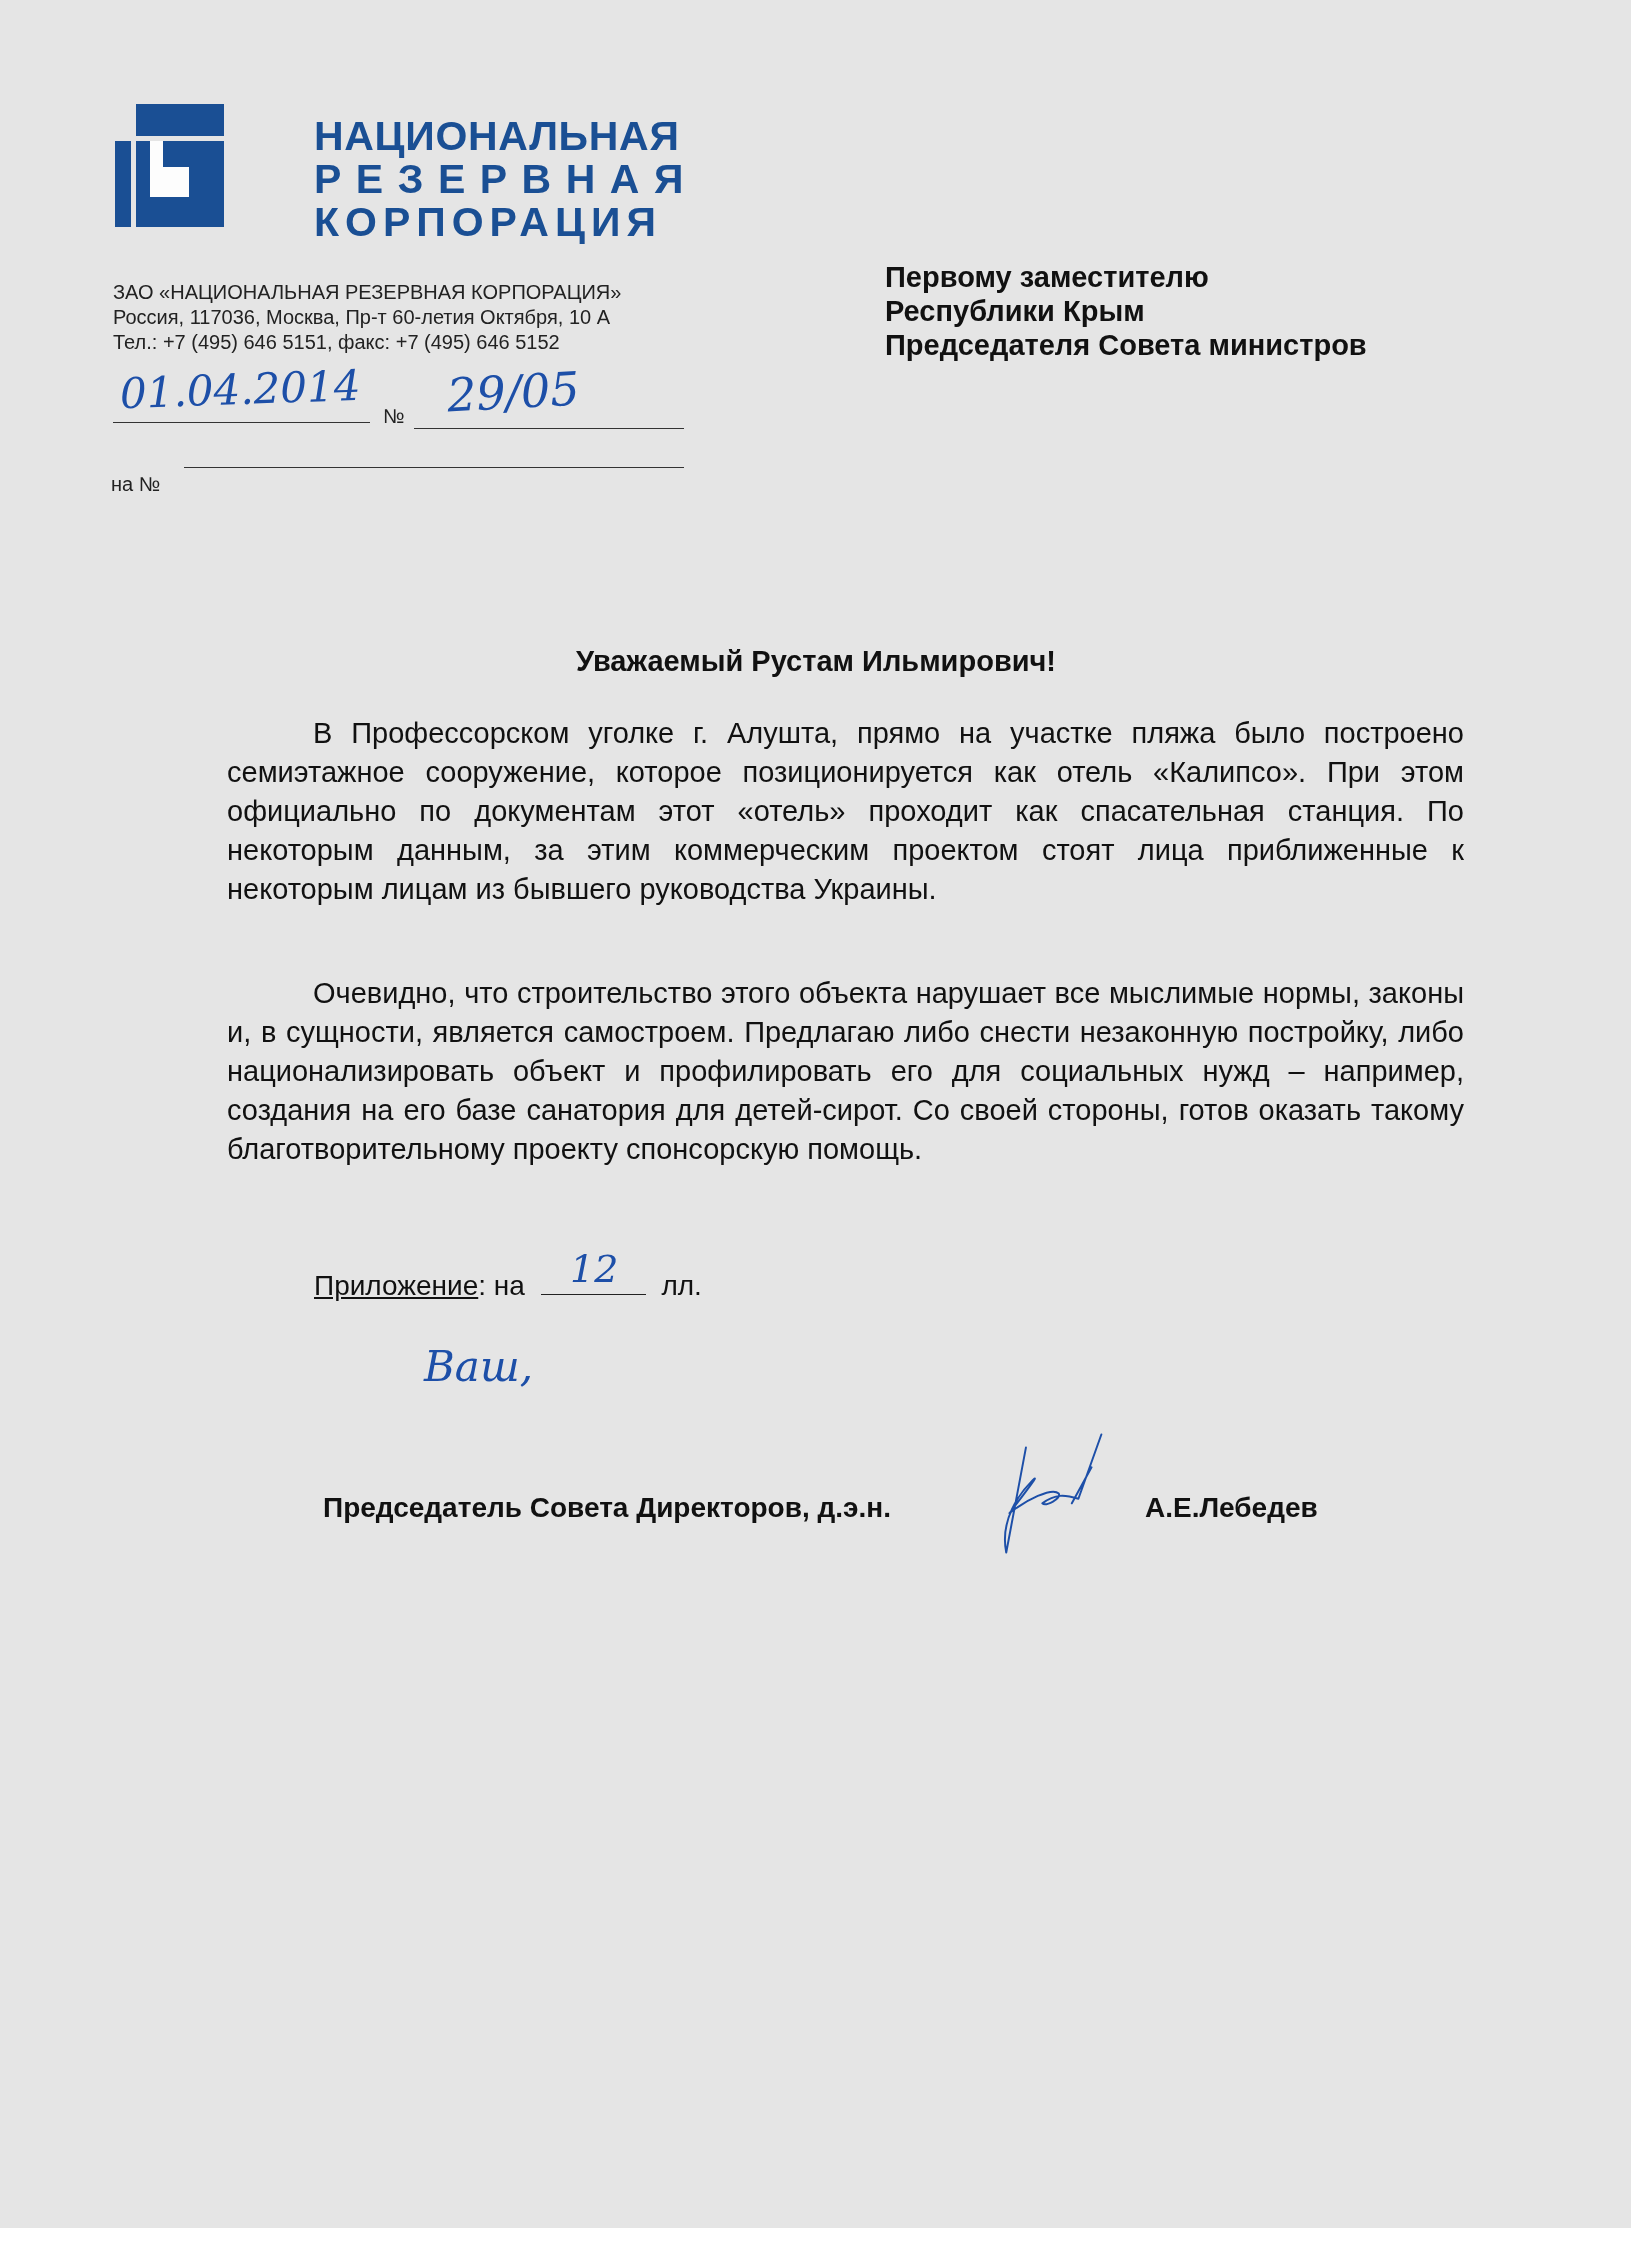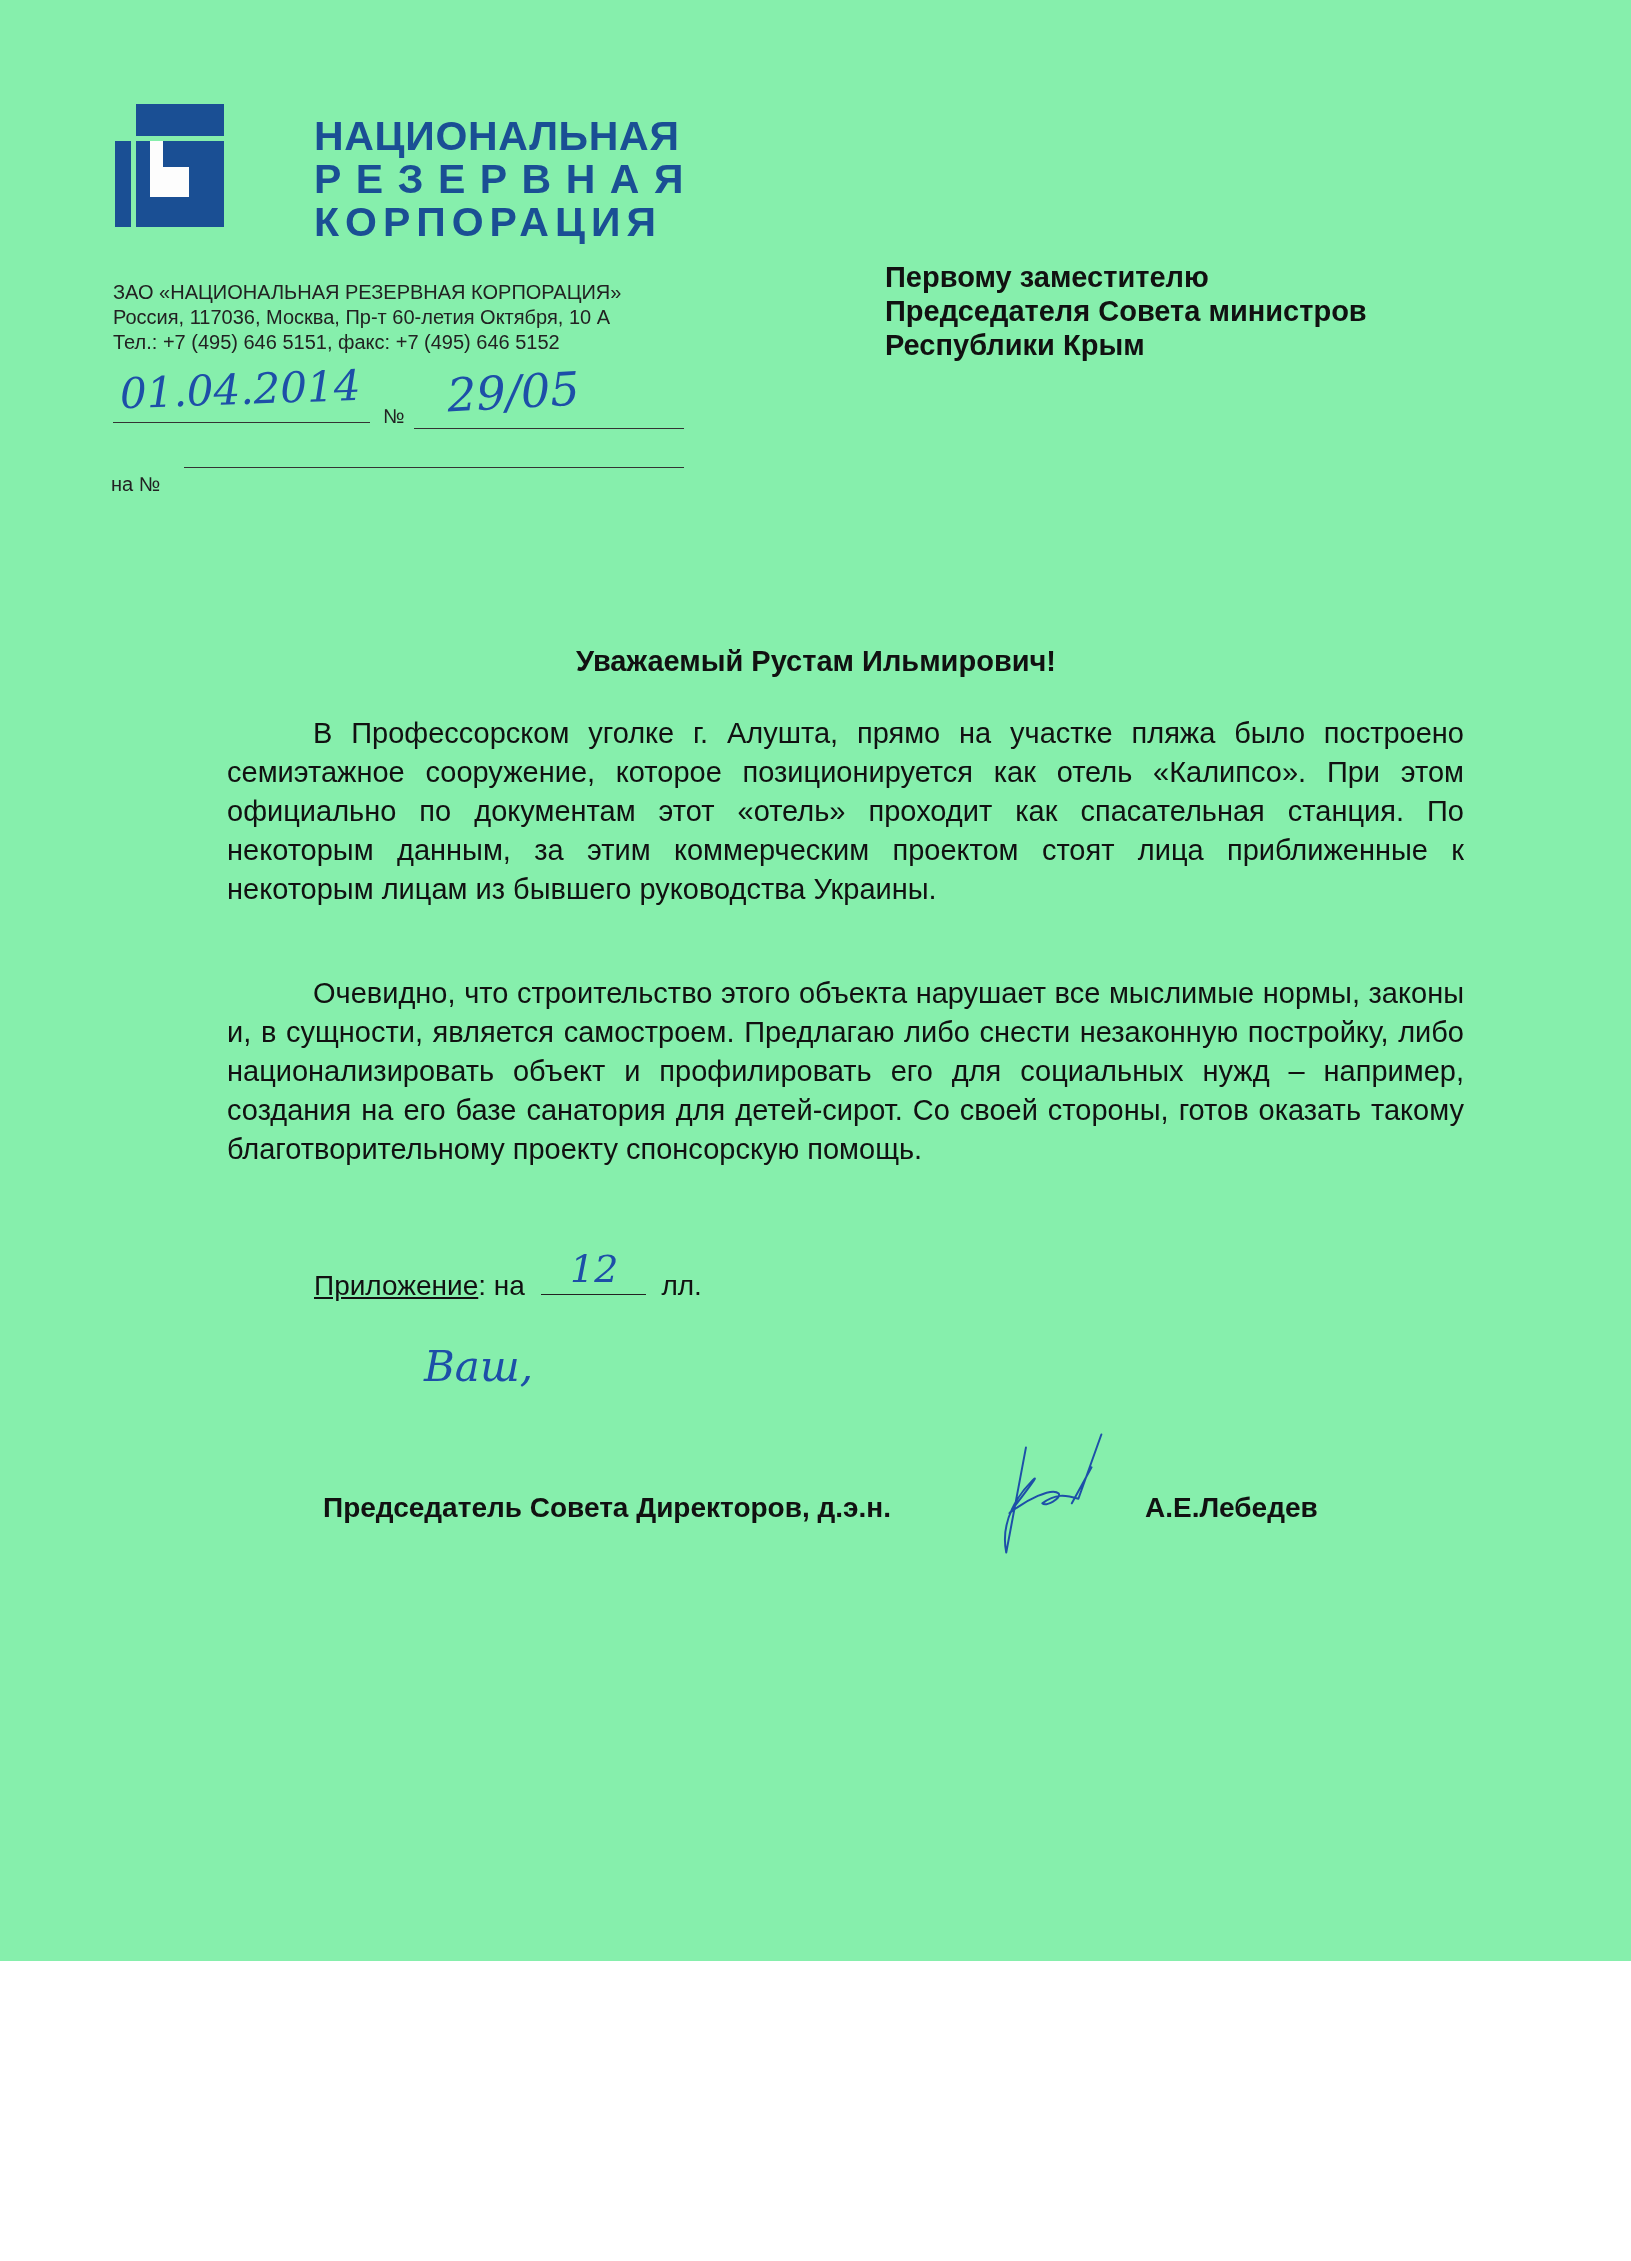--- a/index.html
+++ b/index.html
@@ -1,18 +1,18 @@
 <!DOCTYPE html>
 <html style="font-size:10.5px"><head>
   <meta charset="utf-8">
   <style>
     html, body { margin: 0; padding: 0; background: #ffffff; }
     body { width: 1632px; height: 2261px; position: relative; overflow: hidden;
            font-family: "Liberation Sans", sans-serif; color: #111; }
-    .page { position: absolute; left: 0; top: 0; width: 1632px; height: 1961px; background: #86efac; }
+    .page { position: absolute; left: 0; top: 0; width: 1632px; height: 2228px; background: #e5e5e5; }
 
     
     .logo { position: absolute; left: 115px; top: 104px; width: 128px; height: 125px; }
     .logo .b1 { position: absolute; left: 21px; top: 0; width: 88px; height: 32px; background: #1a4f94; }
     .logo .b2 { position: absolute; left: 0; top: 37px; width: 16px; height: 86px; background: #1a4f94; }
     .logo .b3 { position: absolute; left: 21px; top: 37px; width: 88px; height: 86px; background: #1a4f94; }
     .logo .b3 .hole { position: absolute; left: 14px; top: 26px; width: 39px; height: 30px; background: #fdfdfd; }
     .logo .b3 .hole2 { position: absolute; left: 14px; top: 0; width: 13px; height: 56px; background: #fdfdfd; }
 
     .brand { position: absolute; left: 314px; top: 115px; color: #1a4f94; font-weight: bold;
@@ -79,22 +79,22 @@
   <div class="uline" style="left:113px; top:422px; width:257px;"></div>
   <div class="refline" style="left:383px; top:405px;">№</div>
   <div class="hw" style="left:447px; top:365px; font-size:46px; transform:rotate(-3deg);">29/05</div>
   <div class="uline" style="left:414px; top:428px; width:270px;"></div>
 
   <div class="refline" style="left:111px; top:473px;">на №</div>
   <div class="uline" style="left:184px; top:467px; width:500px;"></div>
 
   <div class="addressee">
     <div>Первому заместителю</div>
+    <div>Республики Крым</div>
     <div>Председателя Совета министров</div>
-    <div>Республики Крым</div>
     <div class="gap"></div>
   </div>
 
   <div class="salutation">Уважаемый Рустам Ильмирович!</div>
   <div class="para p1">В Профессорском уголке г. Алушта, прямо на участке пляжа было построено семиэтажное сооружение, которое позиционируется как отель «Калипсо». При этом официально по документам этот «отель» проходит как спасательная станция. По некоторым данным, за этим коммерческим проектом стоят лица приближенные к некоторым лицам из бывшего руководства Украины.</div>
   <div class="para p2">Очевидно, что строительство этого объекта нарушает все мыслимые нормы, законы и, в сущности, является самостроем. Предлагаю либо снести незаконную постройку, либо национализировать объект и профилировать его для социальных нужд – например, создания на его базе санатория для детей-сирот. Со своей стороны, готов оказать такому благотворительному проекту спонсорскую помощь.</div>
 
   <div class="attach">
     <span class="u">Приложение</span><span>: на</span>
     <span class="blank"></span>

